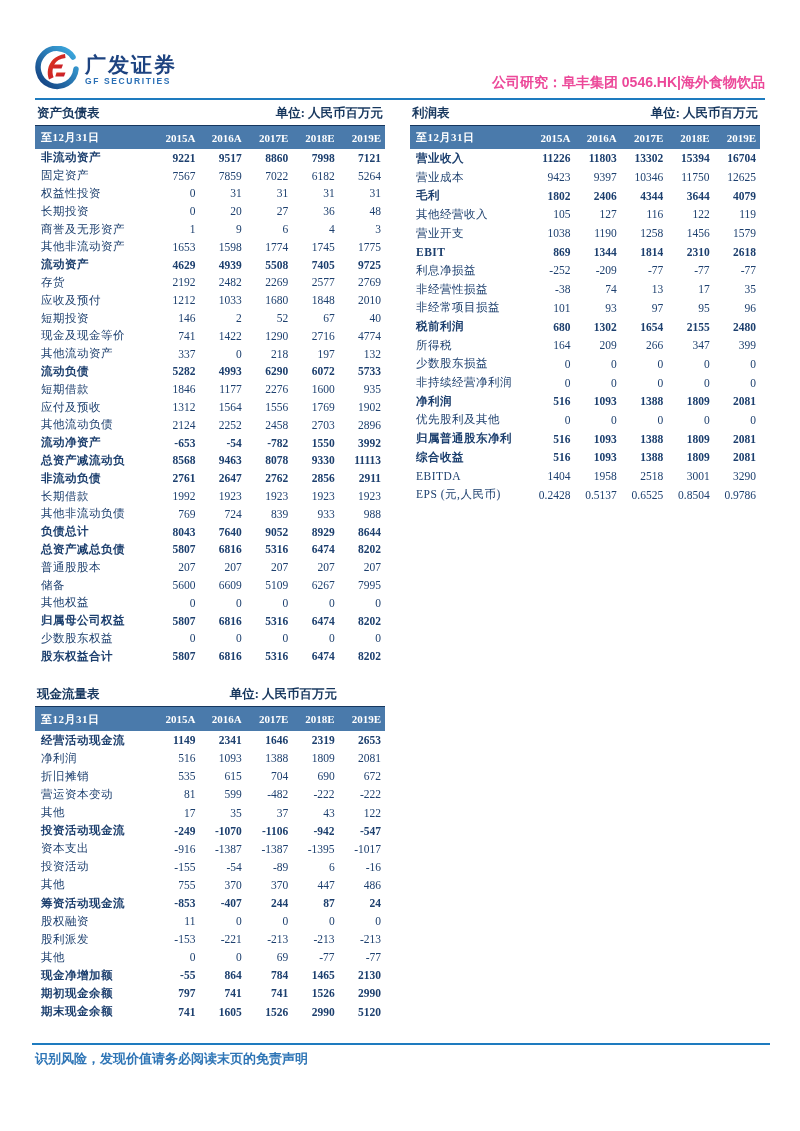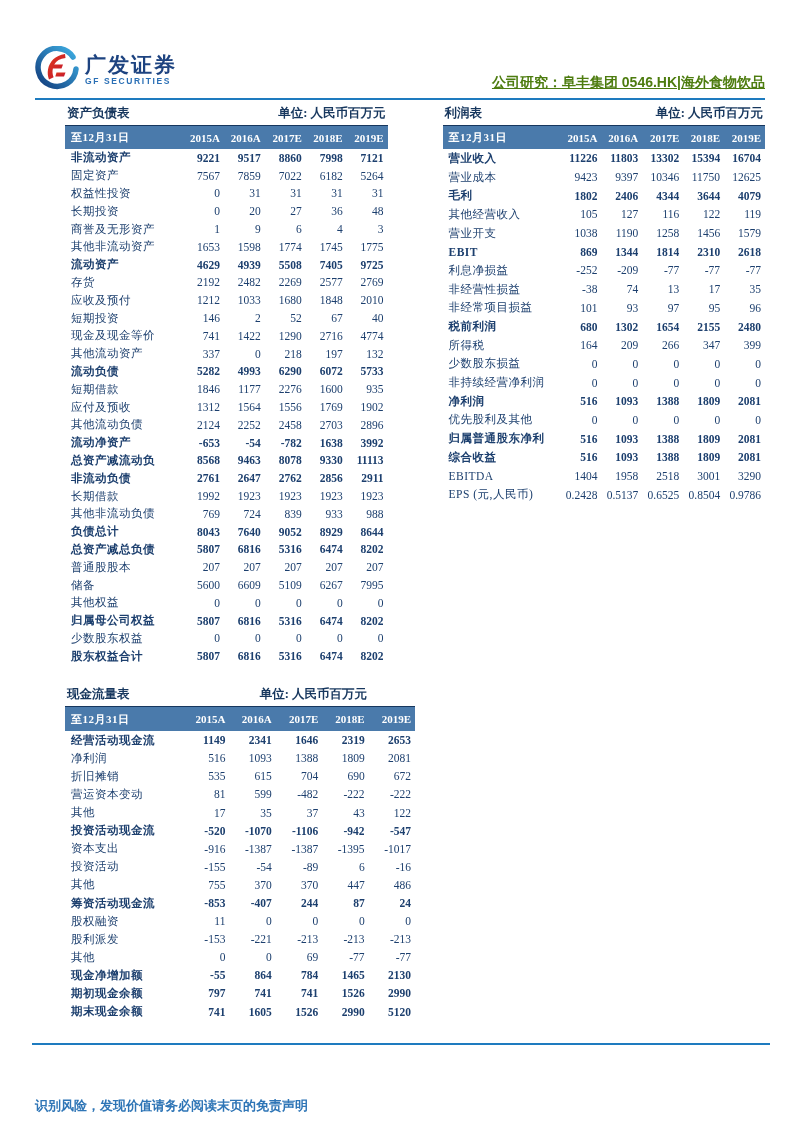--- a/index.html
+++ b/index.html
@@ -14,42 +14,42 @@
   .page{
     width:800px;height:1131px;background:#ffffff;position:relative;
     font-family:"Liberation Serif", serif; color:var(--text-navy);
     margin:0 auto; overflow:hidden;
   }
   
   .hdr{display:flex;justify-content:space-between;align-items:flex-end;padding:46px 35px 0 35px;}
   .logo{display:flex;align-items:center;gap:6px;}
   .logo-text .cn{font-family:"Liberation Sans",sans-serif;font-weight:bold;font-size:21px;color:#1d4380;letter-spacing:2px;line-height:1.05;}
   .logo-text .en{font-family:"Liberation Sans",sans-serif;font-weight:bold;font-size:8.5px;color:#2a6fb5;letter-spacing:1.6px;}
-  .hdr-right{font-family:"Liberation Sans",sans-serif;font-weight:bold;font-size:14px;color:#4d7c0f;padding-bottom:2px;text-decoration:underline;}
+  .hdr-right{font-family:"Liberation Sans",sans-serif;font-weight:bold;font-size:14px;color:#ec4899;padding-bottom:2px;}
   .hdr-rule{height:2px;background:var(--rule-blue);margin:4px 35px 0 35px;}
   
   .tables-row{display:flex;gap:25px;padding:3px 35px 0 35px;align-items:flex-start;}
-  .fin-table{width:350px;margin-left:30px;}
+  .fin-table{width:350px;}
   .t-caption{display:flex;justify-content:space-between;align-items:flex-end;
     font-weight:bold;font-size:12.5px;color:var(--title-navy);
     padding:2px 2px 3px 2px;border-bottom:1.5px solid var(--title-navy);}
   .t-head{display:flex;align-items:center;background:var(--header-band);color:#ffffff;
     font-weight:bold;font-size:11px;height:23px;}
   .t-label{flex:0 0 118px;text-align:left;padding-left:6px;letter-spacing:.5px;}
   .t-val{flex:1 1 0;text-align:right;padding-right:4px;font-variant-numeric:tabular-nums;}
   .t-row{display:flex;align-items:center;height:17.8px;font-size:11.5px;color:var(--text-navy);}
   .t-row.bold{font-weight:bold;}
   .income .t-row{height:18.7px;}
   .cashflow .t-row{height:18.1px;}
   .cashflow{margin-top:16px;}
   .cashflow .t-unit{margin-right:46px;}
   .cashflow .t-head{height:24px;}
   
   .ftr-rule{position:absolute;left:32px;right:30px;top:1043px;height:2px;background:var(--rule-blue);}
-  .disclaimer{position:absolute;left:35px;top:1097px;font-family:"Liberation Sans",sans-serif;
+  .disclaimer{position:absolute;left:35px;top:1050px;font-family:"Liberation Sans",sans-serif;
     font-weight:bold;font-size:13px;color:var(--disclaimer-blue);}
   .page-num{position:absolute;left:0;right:0;top:1081px;text-align:center;
     font-family:"Liberation Sans",sans-serif;font-weight:bold;font-size:12px;color:var(--title-navy);}
 </style>
 </head>
 <body>
 
 <div class="page">
 
   <div class="hdr">
@@ -222,21 +222,21 @@
             <span class="t-val">2252</span>
             <span class="t-val">2458</span>
             <span class="t-val">2703</span>
             <span class="t-val">2896</span>
           </div>
           <div class="t-row bold">
             <span class="t-label">流动净资产</span>
             <span class="t-val">-653</span>
             <span class="t-val">-54</span>
             <span class="t-val">-782</span>
-            <span class="t-val">1638</span>
+            <span class="t-val">1550</span>
             <span class="t-val">3992</span>
           </div>
           <div class="t-row bold">
             <span class="t-label">总资产减流动负</span>
             <span class="t-val">8568</span>
             <span class="t-val">9463</span>
             <span class="t-val">8078</span>
             <span class="t-val">9330</span>
             <span class="t-val">11113</span>
           </div>
@@ -552,21 +552,21 @@
           <div class="t-row">
             <span class="t-label">其他</span>
             <span class="t-val">17</span>
             <span class="t-val">35</span>
             <span class="t-val">37</span>
             <span class="t-val">43</span>
             <span class="t-val">122</span>
           </div>
           <div class="t-row bold">
             <span class="t-label">投资活动现金流</span>
-            <span class="t-val">-520</span>
+            <span class="t-val">-249</span>
             <span class="t-val">-1070</span>
             <span class="t-val">-1106</span>
             <span class="t-val">-942</span>
             <span class="t-val">-547</span>
           </div>
           <div class="t-row">
             <span class="t-label">资本支出</span>
             <span class="t-val">-916</span>
             <span class="t-val">-1387</span>
             <span class="t-val">-1387</span>

